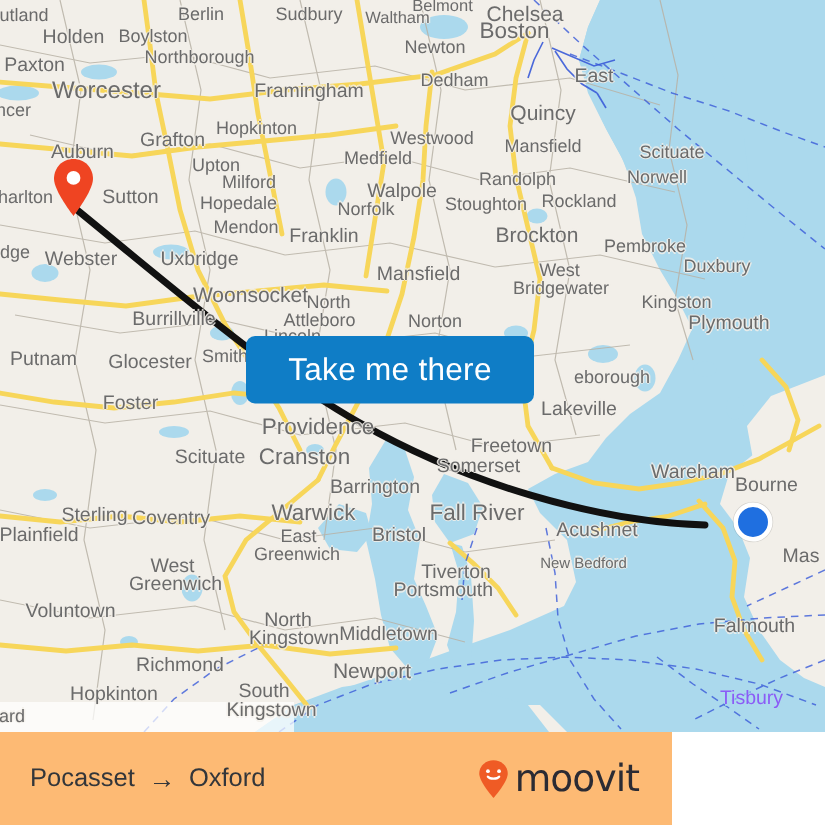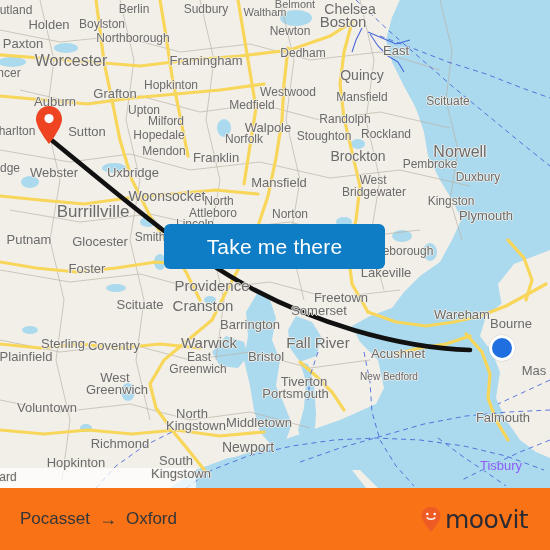--- a/index.html
+++ b/index.html
@@ -53,35 +53,35 @@
     position:absolute;left:489px;top:335px;width:26px;height:26px;
     border-radius:50%;
     background:#1f6fe0;
     border:3px solid #ffffff;
     box-sizing:border-box;
     box-shadow:0 0 0 .5px rgba(0,0,0,.12);
   }
 
   
   #cta{
-    position:absolute;left:164px;top:224px;width:221px;height:45px;
+    position:absolute;left:164px;top:224px;width:192px;height:45px;
     background:#0f7dc6;
     border:none;border-radius:6px;
     color:#ffffff;
     font-family:"Liberation Sans", sans-serif;
     font-size:21px;letter-spacing:.2px;
     display:flex;align-items:center;justify-content:center;
     cursor:pointer;
     padding:0;
   }
 
   
   #footer{
-    position:absolute;left:0;top:488px;width:550px;height:62px;
-    background:#f97316;
+    position:absolute;left:0;top:488px;width:448px;height:62px;
+    background:#fdba74;
     display:flex;align-items:center;
   }
   #route-title{
     position:absolute;left:20px;top:50%;transform:translateY(-50%);
     font-size:17px;color:#33363a;display:flex;align-items:center;gap:9px;
     white-space:nowrap;
   }
   #route-title .arrow{font-size:18px;color:#33363a;line-height:1;}
   #brand{
     position:absolute;right:22px;top:50%;transform:translateY(-50%);
@@ -243,21 +243,21 @@
         <div class="maplabel" style="left: 362px; top: 75px; font-size: 14px;">Quincy</div>
         <div class="maplabel" style="left: 9px; top: 73px; font-size: 12px;">ncer</div>
         <div class="maplabel" style="left: 171px; top: 85px; font-size: 12px;">Hopkinton</div>
         <div class="maplabel" style="left: 288px; top: 92px; font-size: 12px;">Westwood</div>
         <div class="maplabel" style="left: 362px; top: 97px; font-size: 12px;">Mansfield</div>
         <div class="maplabel" style="left: 448px; top: 101px; font-size: 12px;">Scituate</div>
         <div class="maplabel" style="left: 115px; top: 93px; font-size: 13px;">Grafton</div>
         <div class="maplabel" style="left: 55px; top: 101px; font-size: 13px;">Auburn</div>
         <div class="maplabel" style="left: 144px; top: 110px; font-size: 12px;">Upton</div>
         <div class="maplabel" style="left: 252px; top: 105px; font-size: 12px;">Medfield</div>
-        <div class="maplabel" style="left: 460px; top: 118px; font-size: 16px; margin-top: 34px;">Norwell</div>
+        <div class="maplabel" style="left: 438px; top: 118px; font-size: 12px;">Norwell</div>
         <div class="maplabel" style="left: 345px; top: 119px; font-size: 12px;">Randolph</div>
         <div class="maplabel" style="left: 166px; top: 121px; font-size: 12px;">Milford</div>
         <div class="maplabel" style="left: 268px; top: 127px; font-size: 13px;">Walpole</div>
         <div class="maplabel" style="left: 324px; top: 136px; font-size: 12px;">Stoughton</div>
         <div class="maplabel" style="left: 386px; top: 134px; font-size: 12px;">Rockland</div>
         <div class="maplabel" style="left: 159px; top: 135px; font-size: 12px;">Hopedale</div>
         <div class="maplabel" style="left: 244px; top: 139px; font-size: 12px;">Norfolk</div>
         <div class="maplabel" style="left: 87px; top: 131px; font-size: 13px;">Sutton</div>
         <div class="maplabel" style="left: 17px; top: 131px; font-size: 12px;">harlton</div>
         <div class="maplabel" style="left: 164px; top: 151px; font-size: 12px;">Mendon</div>
@@ -266,21 +266,21 @@
         <div class="maplabel" style="left: 430px; top: 164px; font-size: 12px;">Pembroke</div>
         <div class="maplabel" style="left: 10px; top: 168px; font-size: 12px;">dge</div>
         <div class="maplabel" style="left: 54px; top: 172px; font-size: 13px;">Webster</div>
         <div class="maplabel" style="left: 133px; top: 172px; font-size: 13px;">Uxbridge</div>
         <div class="maplabel" style="left: 279px; top: 182px; font-size: 13px;">Mansfield</div>
         <div class="maplabel" style="left: 373px; top: 180px; font-size: 12px;">West</div>
         <div class="maplabel" style="left: 374px; top: 192px; font-size: 12px;">Bridgewater</div>
         <div class="maplabel" style="left: 478px; top: 177px; font-size: 12px;">Duxbury</div>
         <div class="maplabel" style="left: 167px; top: 196px; font-size: 14px;">Woonsocket</div>
         <div class="maplabel" style="left: 451px; top: 201px; font-size: 12px;">Kingston</div>
-        <div class="maplabel" style="left: 93px; top: 212px; font-size: 17px;">Burrillville</div>
+        <div class="maplabel" style="left: 116px; top: 212px; font-size: 13px;">Burrillville</div>
         <div class="maplabel" style="left: 219px; top: 201px; font-size: 12px;">North</div>
         <div class="maplabel" style="left: 213px; top: 213px; font-size: 12px;">Attleboro</div>
         <div class="maplabel" style="left: 290px; top: 214px; font-size: 12px;">Norton</div>
         <div class="maplabel" style="left: 486px; top: 215px; font-size: 13px;">Plymouth</div>
         <div class="maplabel" style="left: 195px; top: 224px; font-size: 12px;">Lincoln</div>
         <div class="maplabel" style="left: 29px; top: 239px; font-size: 13px;">Putnam</div>
         <div class="maplabel" style="left: 100px; top: 241px; font-size: 13px;">Glocester</div>
         <div class="maplabel" style="left: 150px; top: 237px; font-size: 12px;">Smith</div>
         <div class="maplabel" style="left: 408px; top: 251px; font-size: 12px;">eborough</div>
         <div class="maplabel" style="left: 87px; top: 268px; font-size: 13px;">Foster</div>

